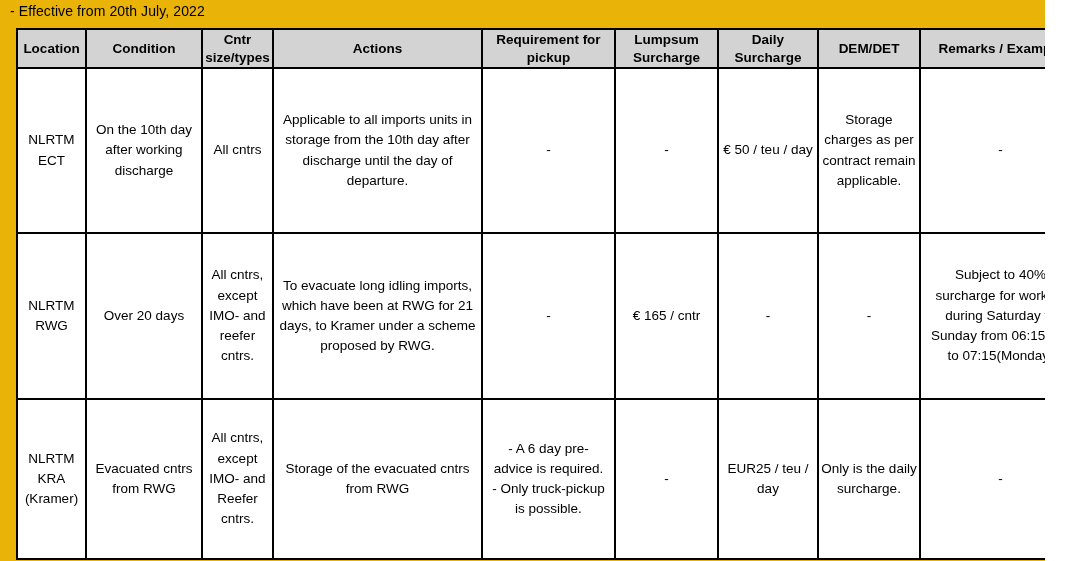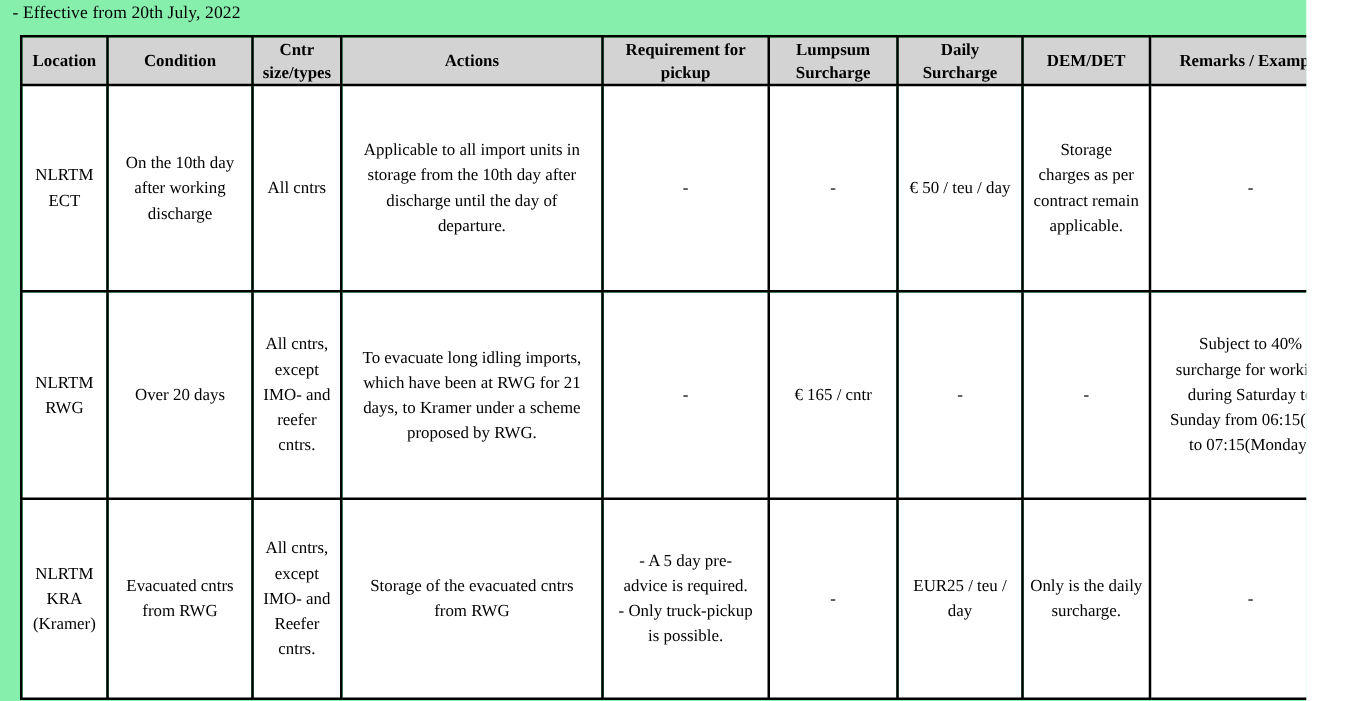--- a/index.html
+++ b/index.html
@@ -6,23 +6,22 @@
     margin: 0;
     padding: 0;
     background: #ffffff;
     font-family: "Liberation Sans", "DejaVu Sans", sans-serif;
     color: #000000;
   }
   .page {
     position: relative;
     width: 1045px;
     height: 561px;
-    background: #86efac;
+    background: #eab308;
     overflow: hidden;
-    font-family: Liberation Serif, serif;
   }
   .note {
     position: absolute;
     top: 3px;
     left: 10px;
     font-size: 14px;
     font-weight: 500;
     letter-spacing: 0.1px;
     white-space: pre;
   }
@@ -97,21 +96,21 @@
       </tr>
     </thead>
     <tbody>
       <tr class="body-row-1">
         <td>NLRTM
 ECT</td>
         <td>On the 10th day
 after working
 discharge</td>
         <td>All cntrs</td>
-        <td>Applicable to all import units in
+        <td>Applicable to all imports units in
 storage from the 10th day after
 discharge until the day of
 departure.</td>
         <td>-</td>
         <td>-</td>
         <td>€ 50 / teu / day</td>
         <td>Storage
 charges as per
 contract remain
 applicable.</td>
@@ -146,21 +145,21 @@
 (Kramer)</td>
         <td>Evacuated cntrs
 from RWG</td>
         <td>All cntrs,
 except
 IMO- and
 Reefer
 cntrs.</td>
         <td>Storage of the evacuated cntrs
 from RWG</td>
-        <td>- A 5 day pre-
+        <td>- A 6 day pre-
 advice is required.
 - Only truck-pickup
 is possible.</td>
         <td>-</td>
         <td>EUR25 / teu /
 day</td>
         <td>Only is the daily
 surcharge.</td>
         <td>-</td>
       </tr>

